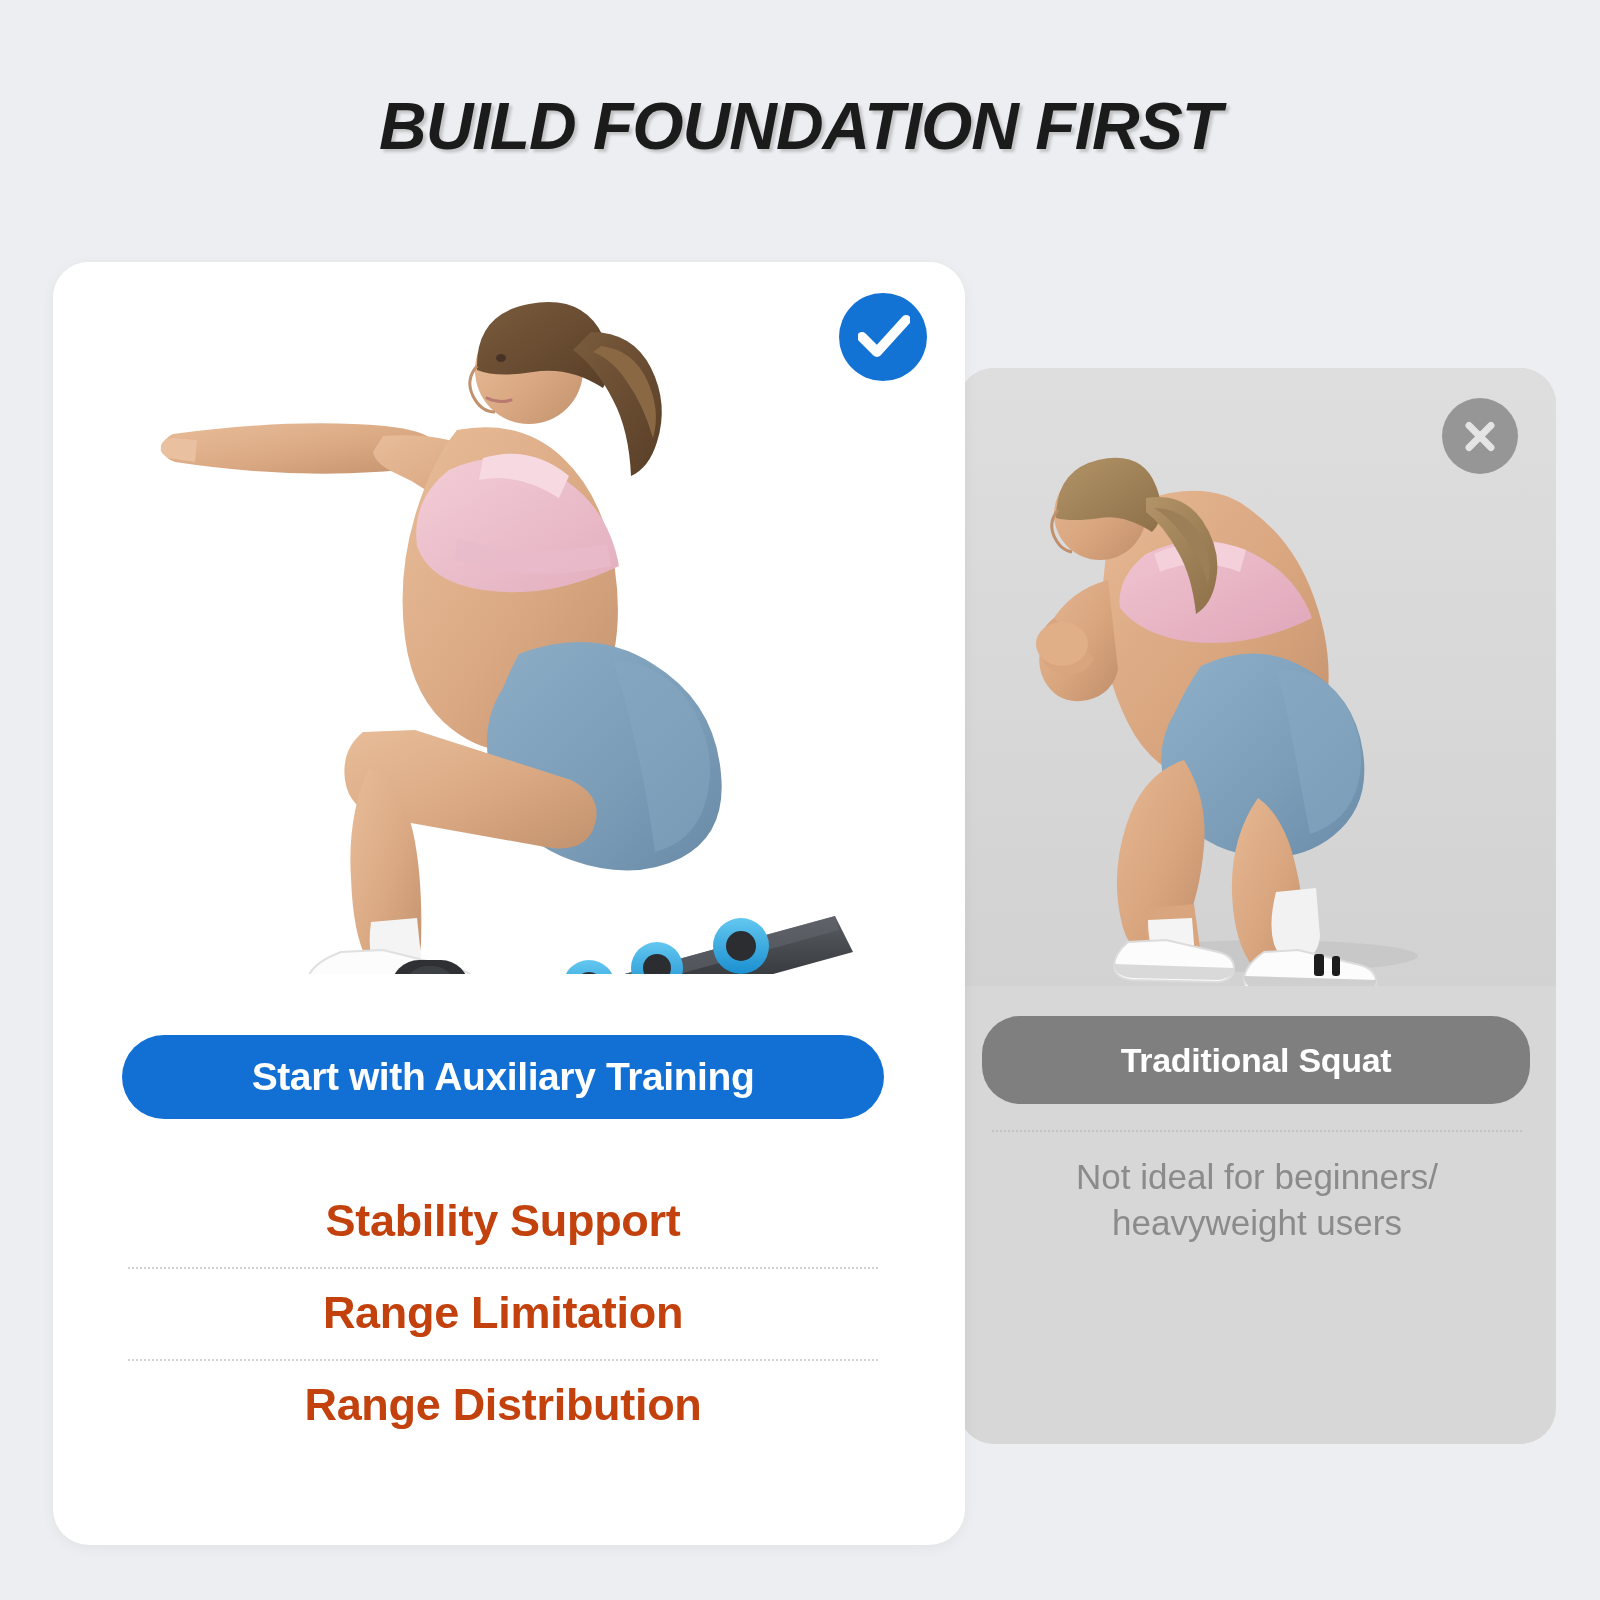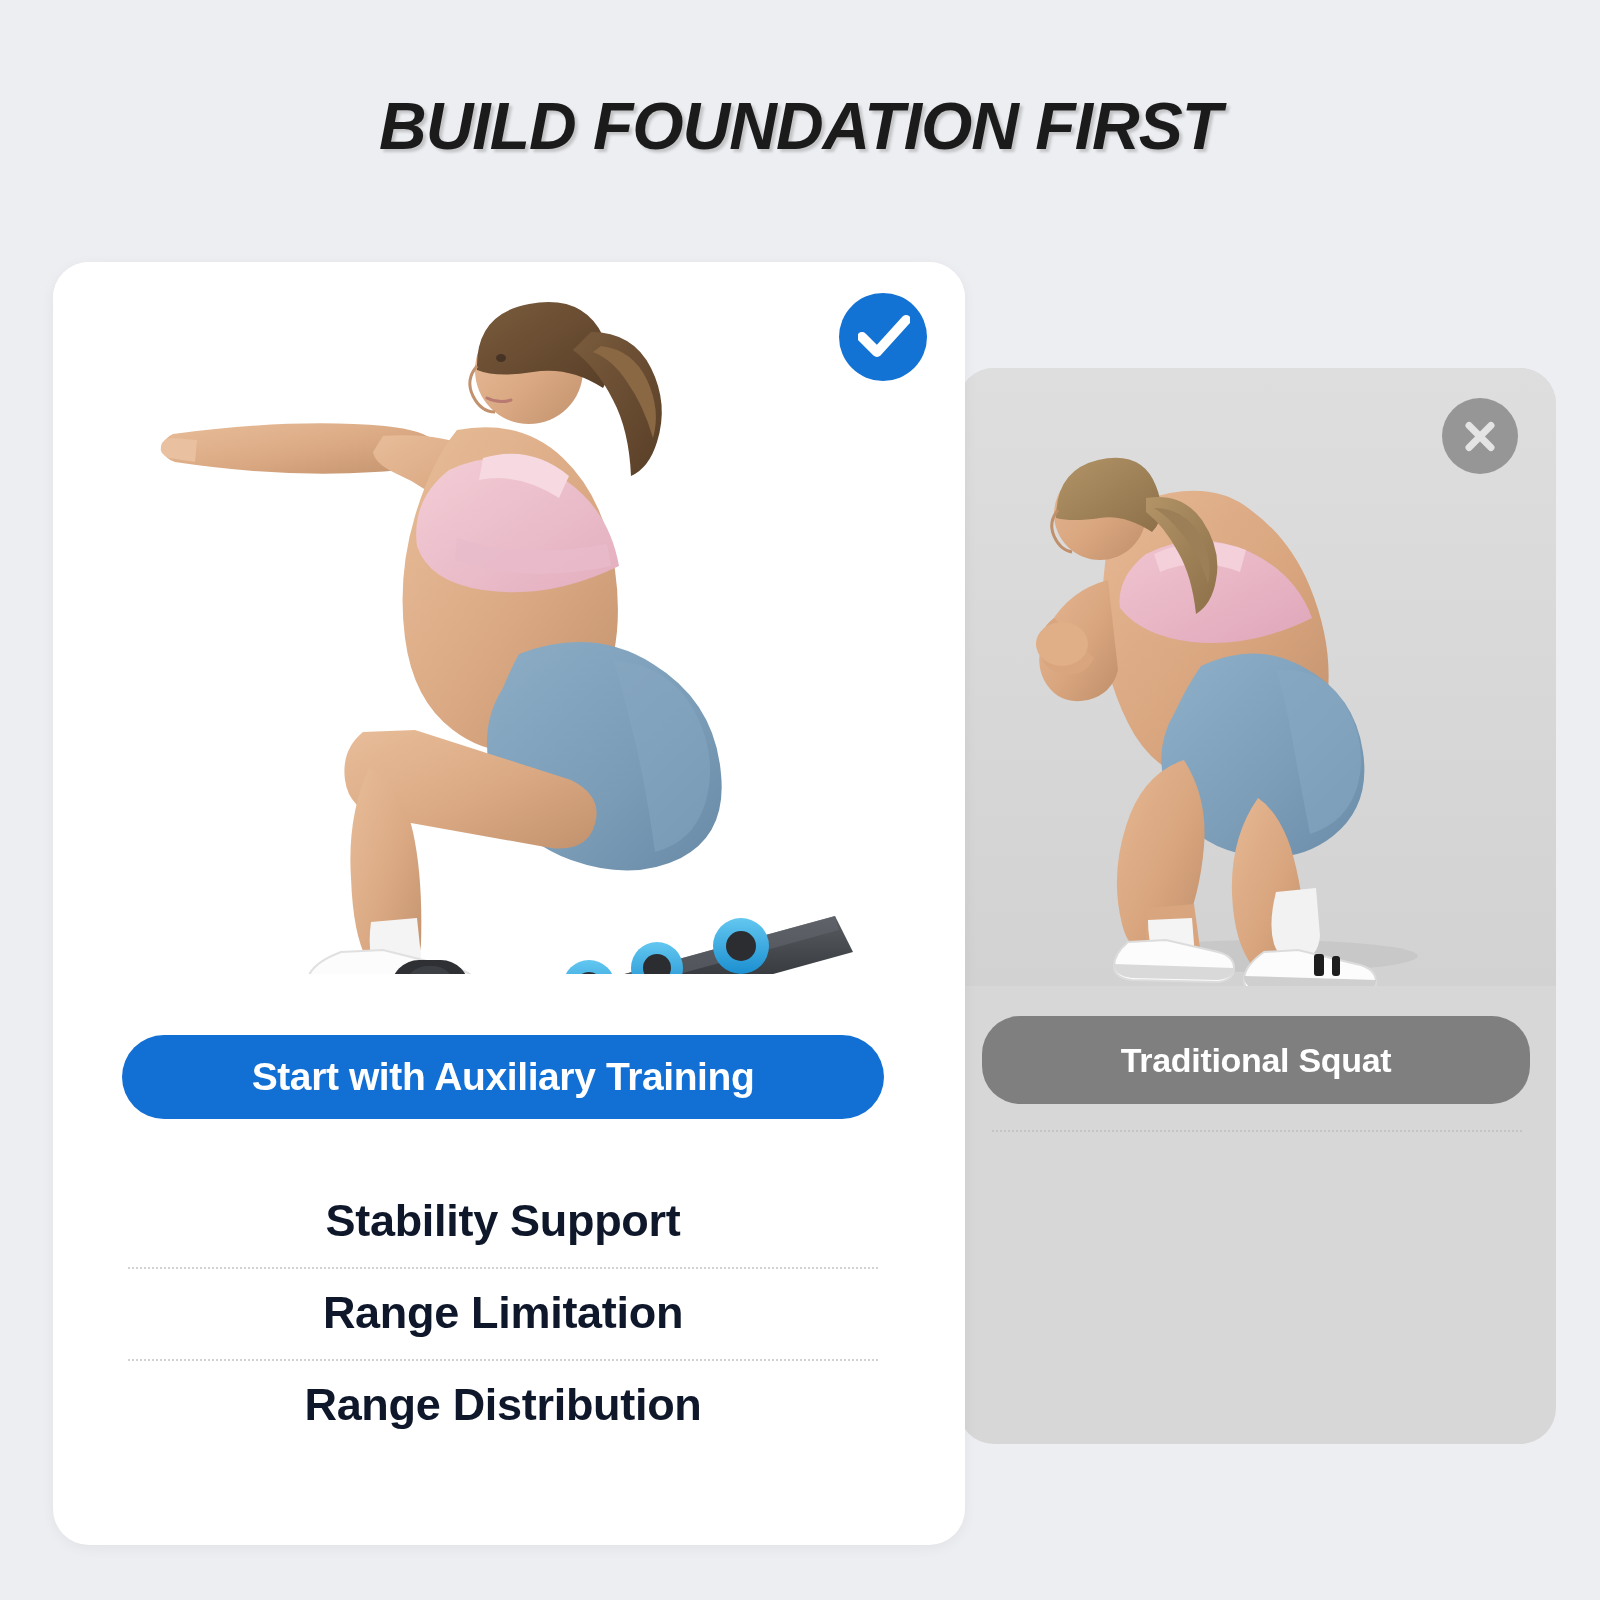--- a/index.html
+++ b/index.html
@@ -109,21 +109,21 @@
     background: #1270d4;
     border-radius: 42px;
     color: #ffffff;
     font-size: 39px; font-weight: 700;
     letter-spacing: -0.4px;
     display: flex; align-items: center; justify-content: center;
   }
   .good-list { position: absolute; left: 75px; top: 915px; width: 750px; }
   .good-item {
     text-align: center;
-    color: #0f172a;
+    color: #c2410c;
     font-size: 45px;
     font-weight: 700;
     letter-spacing: -0.3px;
     padding: 18px 0 20px;
   }
   .good-div { height: 0; border-top: 2px dotted #d2d2d2; }
 </style>
 </head>
 <body>
 
@@ -200,20 +200,22 @@
         <path d="M286 608 q0 14 22 16 l92 2 q18 -2 18 -14z" fill="#cfcfcf"></path>
         <rect x="356" y="586" width="10" height="22" rx="3" fill="#1d1d1d"></rect>
         <rect x="374" y="588" width="8" height="20" rx="3" fill="#1d1d1d"></rect>
       </svg>
     </div>
 
     <div class="btn-grey">Traditional Squat</div>
 
     <div class="bad-list">
       <div class="bad-div"></div>
+      <div class="bad-item">Not ideal for beginners/
+heavyweight users</div>
     </div>
   </div>
 
   <div class="card-good">
 
     <div class="badge-check">
       <svg width="52" height="44" viewBox="0 0 52 44">
         <path d="M4 22 L19 37 L48 5" fill="none" stroke="#ffffff" stroke-width="10" stroke-linecap="round" stroke-linejoin="round"></path>
       </svg>
     </div>

